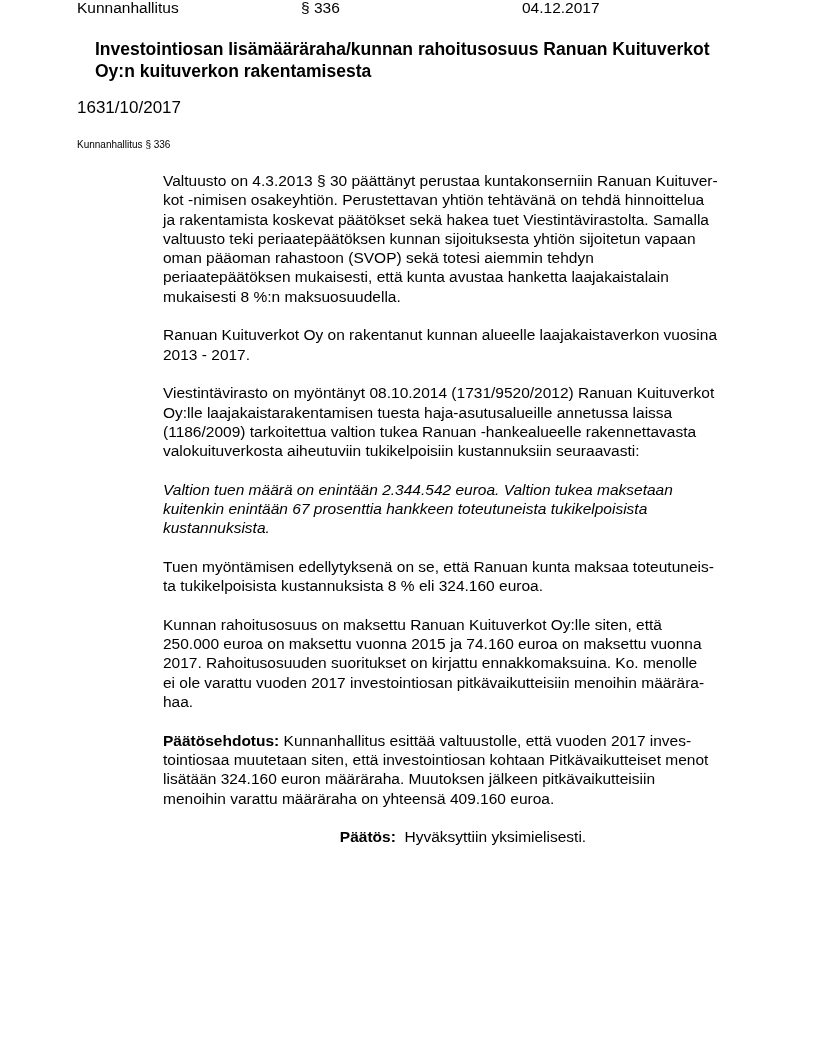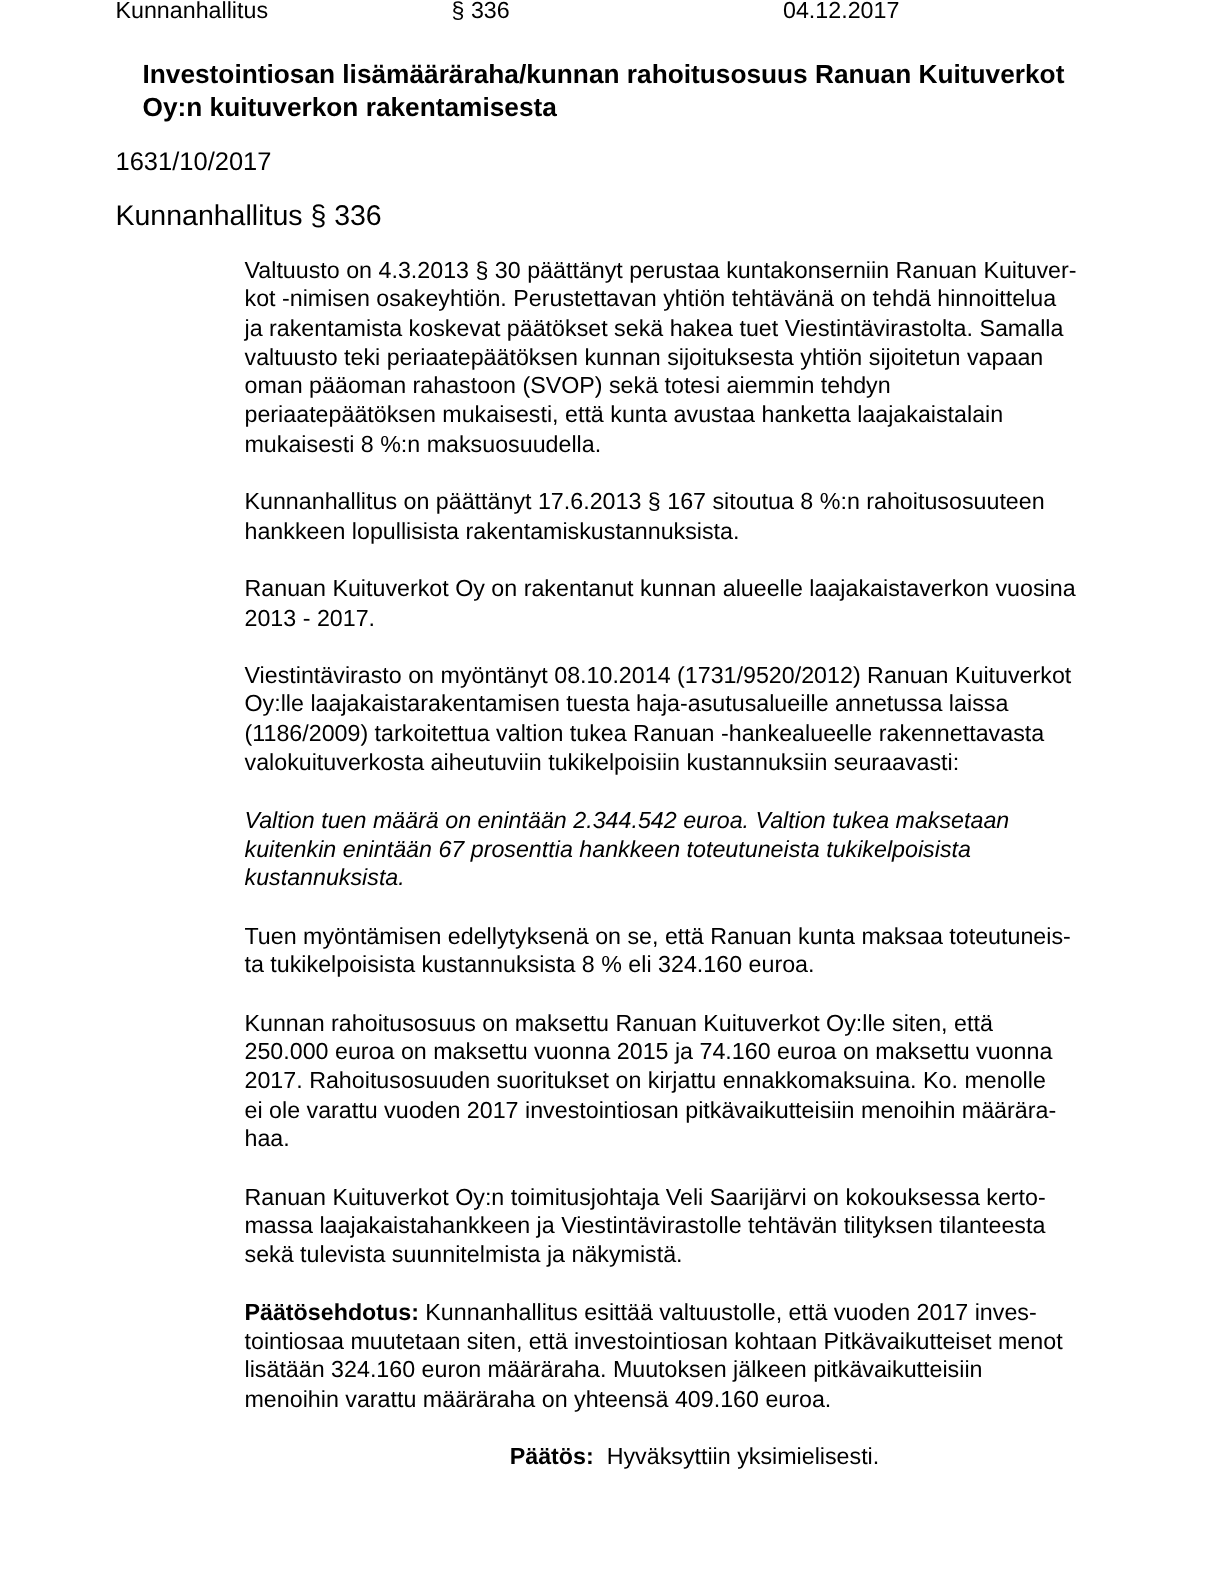--- a/index.html
+++ b/index.html
@@ -9,21 +9,21 @@
   }
   .hdr { position: absolute; top: -2px; font-size: 15.5px; line-height: 20px; }
   .hdr-org { left: 77px; }
   .hdr-sec { left: 301px; }
   .hdr-date { left: 522px; }
   .title {
     position: absolute; left: 95px; top: 38px; width: 700px;
     font-size: 17.5px; font-weight: bold; line-height: 22px; margin: 0;
   }
   .refno { position: absolute; left: 77px; top: 98px; font-size: 17px; line-height: 20px; }
-  .section { position: absolute; left: 77px; top: 135px; font-size: 19px; line-height: 20px; }
+  .section { position: absolute; left: 77px; top: 135px; font-size: 10px; line-height: 20px; }
   .body {
     position: absolute; left: 163px; top: 171px; width: 600px;
     font-size: 15.5px; line-height: 19.3px;
   }
   .para { margin: 0 0 19.3px 0; white-space: pre-line; }
   .para.italic { font-style: italic; }
   .lbl { font-weight: bold; }
 </style>
 </head>
 <body>
@@ -42,41 +42,36 @@
 <div class="section">Kunnanhallitus § 336</div>
 
 <div class="body">
   <p class="para">Valtuusto on 4.3.2013 § 30 päättänyt perustaa kuntakonserniin Ranuan Kuituver-
 kot -nimisen osakeyhtiön. Perustettavan yhtiön tehtävänä on tehdä hinnoittelua
 ja rakentamista koskevat päätökset sekä hakea tuet Viestintävirastolta. Samalla
 valtuusto teki periaatepäätöksen kunnan sijoituksesta yhtiön sijoitetun vapaan
 oman pääoman rahastoon (SVOP) sekä  totesi aiemmin tehdyn
 periaatepäätöksen mukaisesti, että kunta avustaa hanketta laajakaistalain
 mukaisesti 8 %:n maksuosuudella.</p>
-  <p class="para">Kunnanhallitus on päättänyt 17.6.2013 § 167 sitoutua 8 %:n rahoitusosuuteen
-hankkeen lopullisista rakentamiskustannuksista.</p>
   <p class="para">Ranuan Kuituverkot Oy on rakentanut kunnan alueelle laajakaistaverkon vuosina
 2013 - 2017.</p>
   <p class="para">Viestintävirasto on myöntänyt 08.10.2014 (1731/9520/2012) Ranuan Kuituverkot
 Oy:lle laajakaistarakentamisen tuesta haja-asutusalueille annetussa laissa
 (1186/2009) tarkoitettua valtion tukea Ranuan -hankealueelle rakennettavasta
 valokuituverkosta aiheutuviin tukikelpoisiin kustannuksiin seuraavasti:</p>
   <p class="para italic">Valtion tuen määrä on enintään 2.344.542 euroa. Valtion tukea maksetaan
 kuitenkin enintään 67 prosenttia hankkeen toteutuneista tukikelpoisista
 kustannuksista.</p>
   <p class="para">Tuen myöntämisen edellytyksenä on se, että Ranuan kunta maksaa toteutuneis-
 ta tukikelpoisista kustannuksista 8 % eli 324.160 euroa.</p>
   <p class="para">Kunnan rahoitusosuus on maksettu Ranuan Kuituverkot Oy:lle siten, että
 250.000 euroa on maksettu vuonna 2015 ja 74.160 euroa on maksettu vuonna
 2017.  Rahoitusosuuden suoritukset on kirjattu ennakkomaksuina.  Ko. menolle
 ei ole varattu vuoden 2017 investointiosan pitkävaikutteisiin menoihin määrära-
 haa.</p>
-  <p class="para">Ranuan Kuituverkot Oy:n toimitusjohtaja Veli Saarijärvi on kokouksessa kerto-
-massa laajakaistahankkeen ja Viestintävirastolle tehtävän tilityksen tilanteesta
-sekä tulevista suunnitelmista ja näkymistä.</p>
 
   <p class="para"><span class="lbl">Päätösehdotus:</span><span>  Kunnanhallitus esittää valtuustolle, että vuoden 2017 inves-
 tointiosaa muutetaan siten, että investointiosan kohtaan Pitkävaikutteiset menot
 lisätään 324.160 euron määräraha. Muutoksen jälkeen pitkävaikutteisiin
 menoihin varattu määräraha on yhteensä 409.160 euroa.</span></p>
 
   <p class="para" style="white-space: pre; text-align: center;"><span class="lbl">Päätös:</span><span>  Hyväksyttiin yksimielisesti.</span></p>
 
 </div>
 

